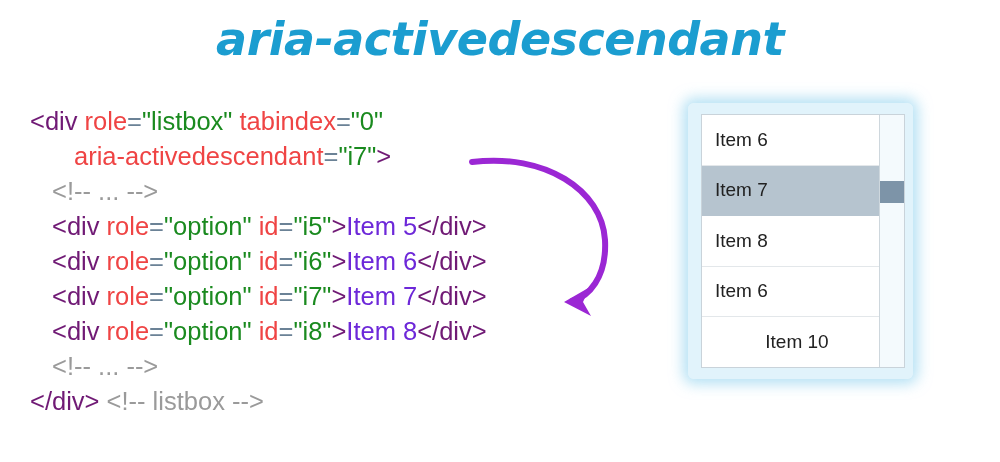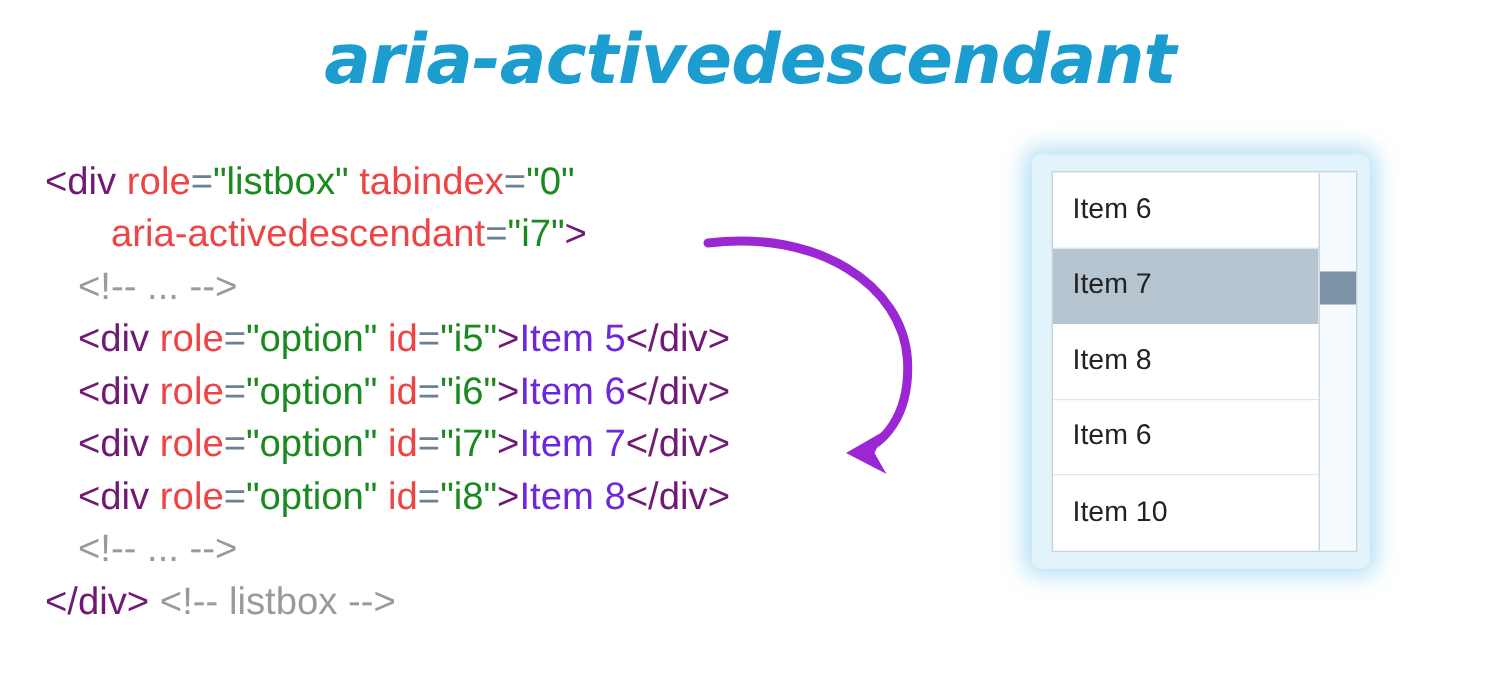--- a/index.html
+++ b/index.html
@@ -111,21 +111,21 @@
     font-family: "Liberation Sans", sans-serif;
     font-size: 19px;
     color: #222222;
     border-bottom: 1px solid #e3e7ea;
     background: #ffffff;
   }
   .option.selected {
     background: #b6c4cf;
     border-bottom-color: #b6c4cf;
   }
-  .option:last-child { border-bottom: none; }
+  .option:last-child { border-bottom: none; justify-content: center; }
 
   #scrollbar {
     width: 25px;
     height: 100%;
     background: #f4fafd;
     border-left: 1px solid #ced7dd;
     box-sizing: border-box;
     position: relative;
     flex: 0 0 25px;
   }

